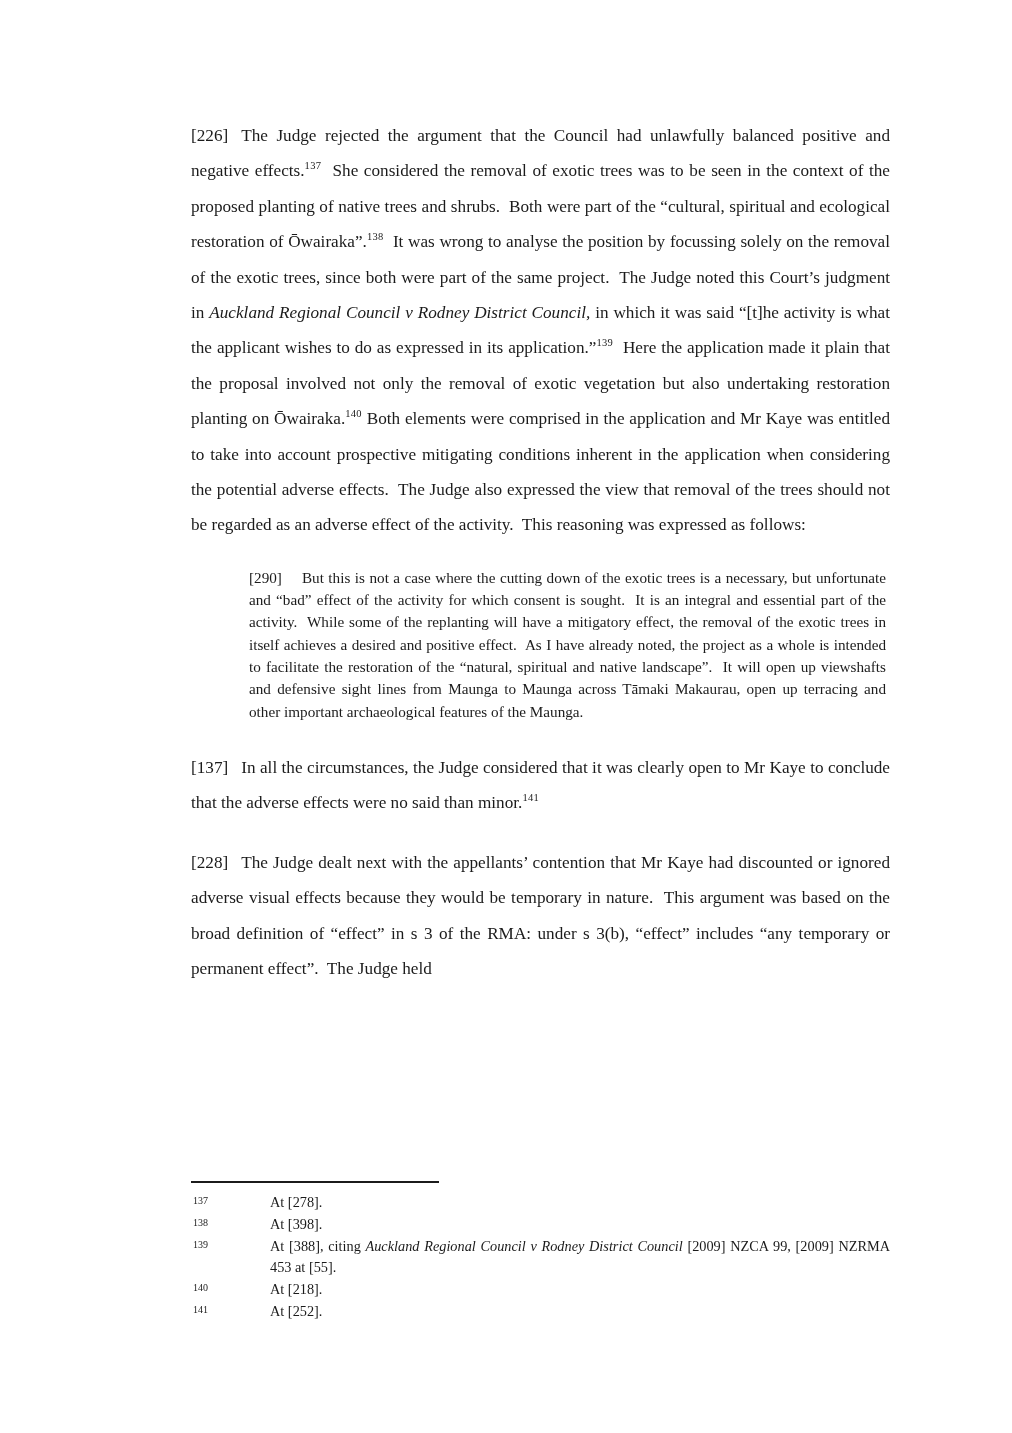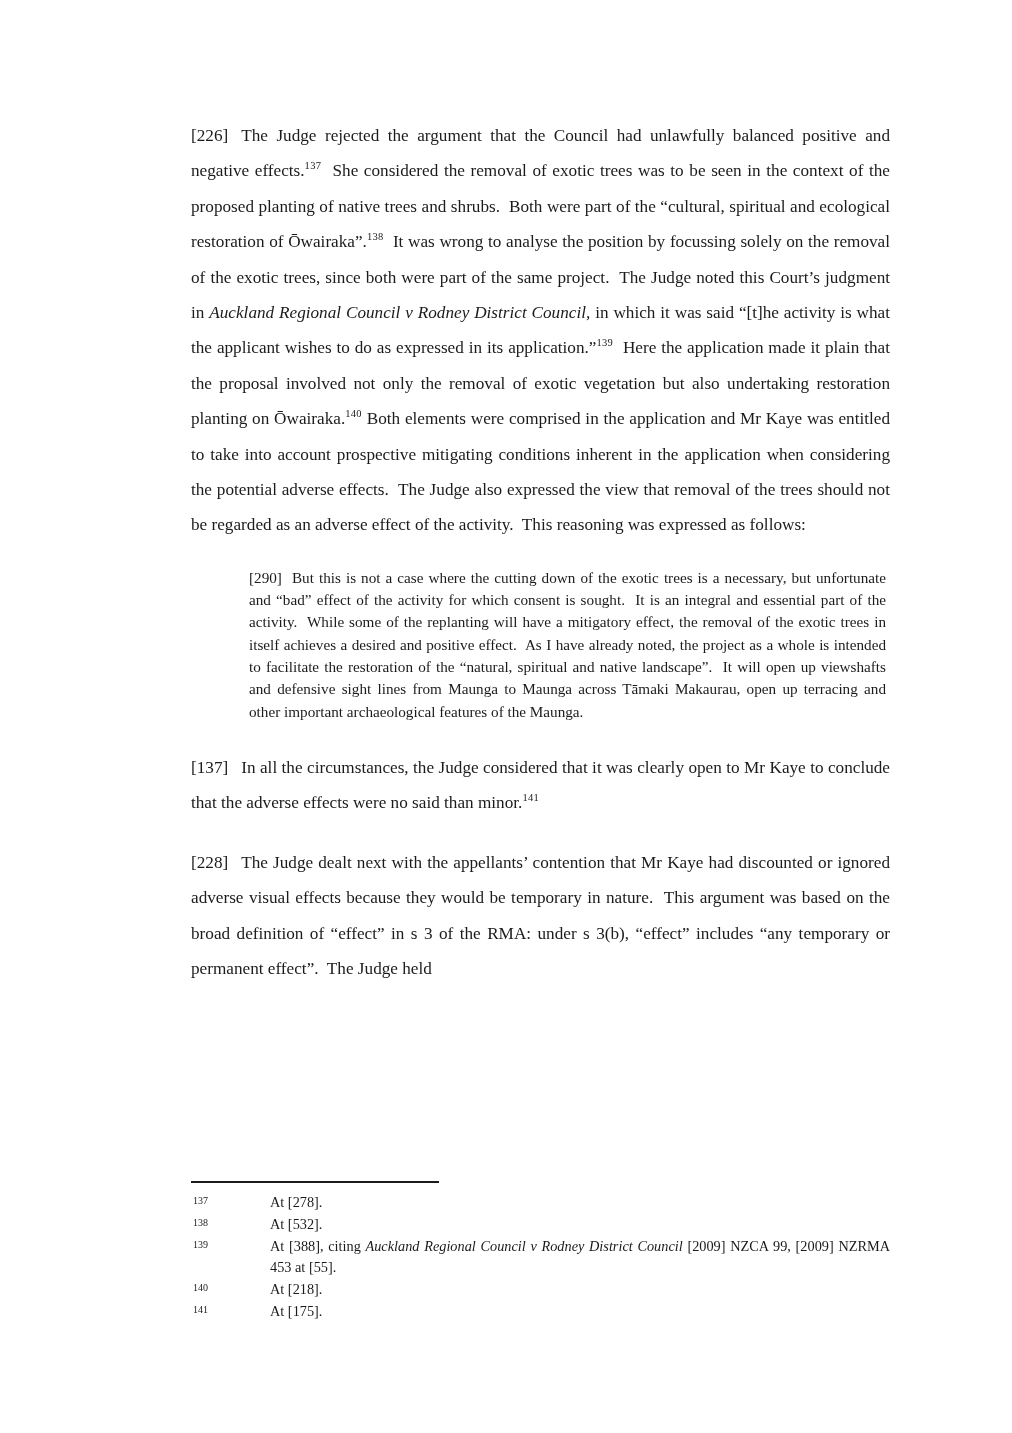--- a/index.html
+++ b/index.html
@@ -33,21 +33,21 @@
   }
   .quote-block {
     font-size: 15.2px;
     line-height: 22.3px;
     text-align: justify;
     white-space: pre-wrap;
     margin: 24px 0 27px 58px;
     width: 637px;
   }
   .seg-pnum { margin-right: 13px; }
-  .seg-qnum { margin-right: 10px; }
+  .seg-qnum { margin-right: 20px; }
   .seg-i { font-style: italic; }
   .seg-sup {
     font-size: 10.5px;
     line-height: 0;
     vertical-align: 7px;
     letter-spacing: 0.3px;
   }
   .footnotes {
     position: absolute;
     left: 191px;
@@ -93,29 +93,29 @@
     </div>
   <div class="footnotes">
     <div class="fn-rule"></div>
     <div id="fn-list">
         <div class="fn-row">
           <span class="fn-num">137</span>
           <span class="fn-text"><span>At [278].</span></span>
         </div>
         <div class="fn-row">
           <span class="fn-num">138</span>
-          <span class="fn-text"><span>At [532].</span></span>
+          <span class="fn-text"><span>At [398].</span></span>
         </div>
         <div class="fn-row">
           <span class="fn-num">139</span>
           <span class="fn-text"><span>At [388], citing </span><span class="seg-i">Auckland Regional Council v Rodney District Council</span><span> [2009] NZCA 99, [2009] NZRMA 453 at [55].</span></span>
         </div>
         <div class="fn-row">
           <span class="fn-num">140</span>
           <span class="fn-text"><span>At [218].</span></span>
         </div>
         <div class="fn-row">
           <span class="fn-num">141</span>
-          <span class="fn-text"><span>At [175].</span></span>
+          <span class="fn-text"><span>At [252].</span></span>
         </div>
       </div>
   </div>
 </div>
 
 </body></html>

